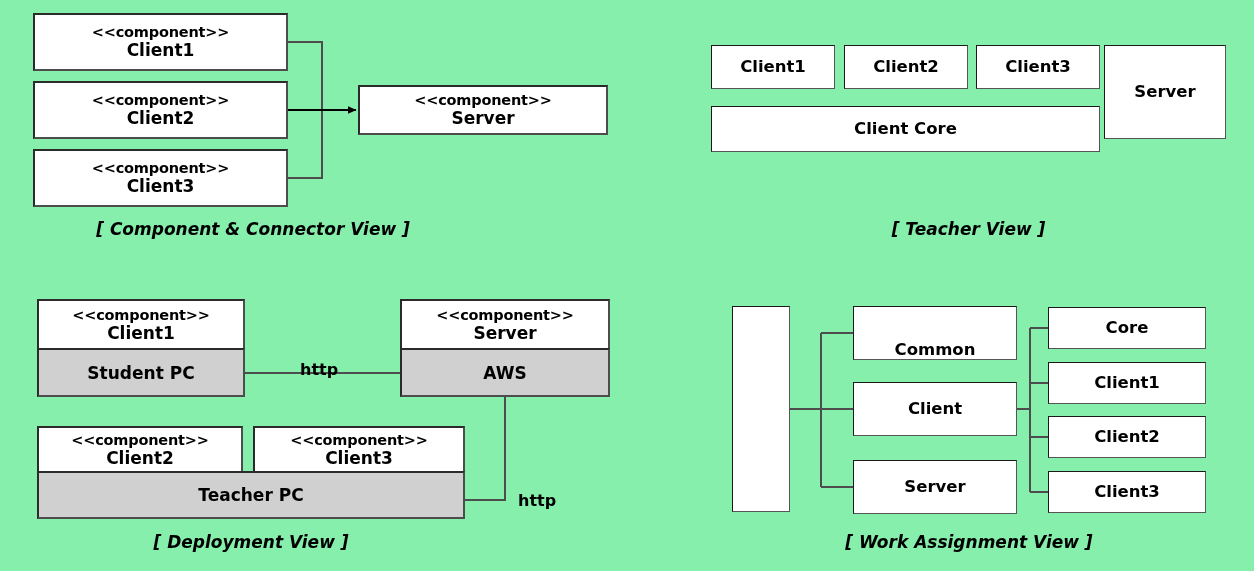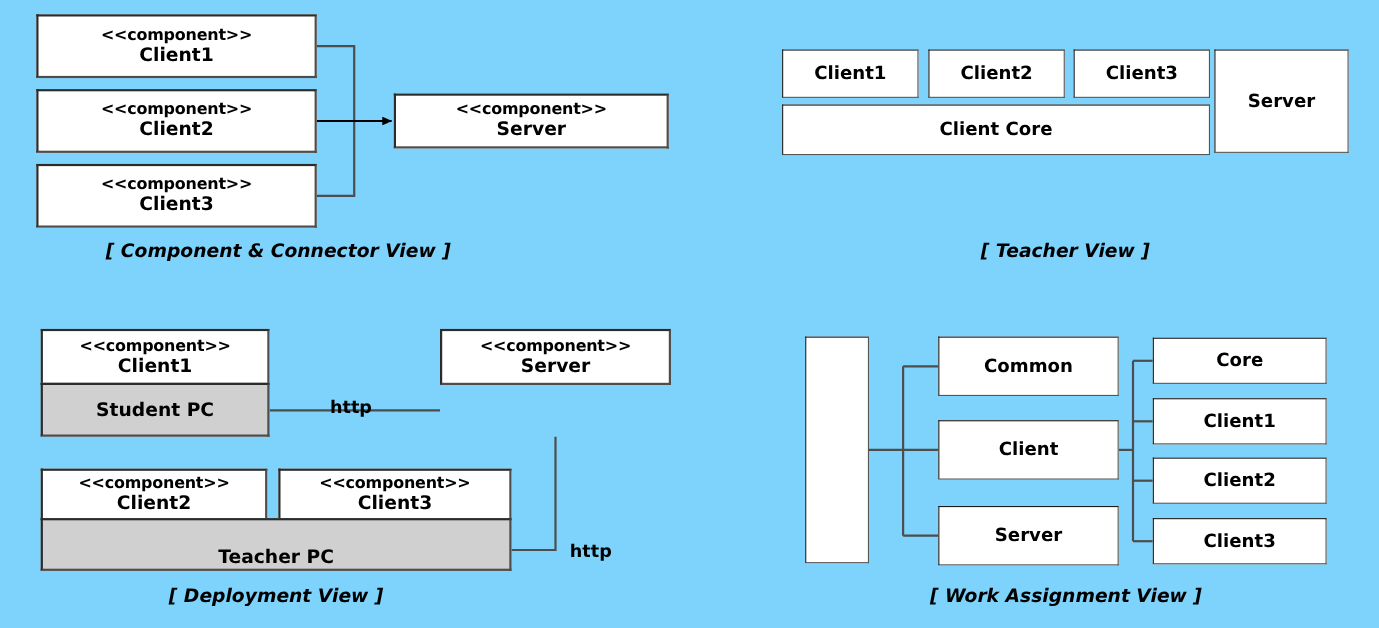--- a/index.html
+++ b/index.html
@@ -7,21 +7,21 @@
     padding: 0;
     background: #ffffff;
   }
   body {
     font-family: "DejaVu Sans", "Liberation Sans", sans-serif;
   }
   #canvas {
     position: relative;
     width: 1254px;
     height: 571px;
-    background: #7dd3fc;
+    background: #86efac;
     overflow: hidden;
   }
   .conn-layer {
     position: absolute;
     left: 0;
     top: 0;
     width: 1254px;
     height: 571px;
     pointer-events: none;
   }
@@ -184,21 +184,21 @@
   </div>
 
   <div class="box thin" style="left:844px; top:45px; width:124px; height:44px;">
     <div class="plainname">Client2</div>
   </div>
 
   <div class="box thin" style="left:976px; top:45px; width:124px; height:44px;">
     <div class="plainname">Client3</div>
   </div>
 
-  <div class="box thin" style="left:711px; top:95px; width:389px; height:46px;">
+  <div class="box thin" style="left:711px; top:106px; width:389px; height:46px;">
     <div class="plainname">Client Core</div>
   </div>
 
   <div class="box thin" style="left:1104px; top:45px; width:122px; height:94px;">
     <div class="plainname">Server</div>
   </div>
 
 
   <div class="caption" style="left:711px; top:219px; width:515px;">[ Teacher View ]</div>
 
@@ -210,47 +210,50 @@
     <div class="node-host" style="left:0px; top:49px; width:208px; height:49px;">
       <div class="hostname">Student PC</div>
     </div>
   </div>
 
   <div class="node-wrap" style="left:400px; top:299px; width:210px; height:98px;">
     <div class="node-comp" style="left:0px; top:0px; width:210px; height:51px;">
       <div class="stereo">&lt;&lt;component&gt;&gt;</div>
       <div class="bname">Server</div>
     </div>
+    <div class="node-host" style="left:0px; top:49px; width:210px; height:49px;">
+      <div class="hostname">AWS</div>
+    </div>
   </div>
 
   <div class="node-wrap" style="left:37px; top:426px; width:428px; height:93px;">
     <div class="node-comp" style="left:0px; top:0px; width:206px; height:47px;">
       <div class="stereo">&lt;&lt;component&gt;&gt;</div>
       <div class="bname">Client2</div>
     </div>
     <div class="node-comp" style="left:216px; top:0px; width:212px; height:47px;">
       <div class="stereo">&lt;&lt;component&gt;&gt;</div>
       <div class="bname">Client3</div>
     </div>
-    <div class="node-host" style="left:0px; top:45px; width:428px; height:48px;align-items:flex-end;">
+    <div class="node-host" style="left:0px; top:45px; width:428px; height:48px;">
       <div class="hostname">Teacher PC</div>
     </div>
   </div>
 
   <div class="edge-label" style="left:300px; top:347px;">http</div>
 
   <div class="edge-label" style="left:518px; top:478px;">http</div>
 
   <div class="caption" style="left:37px; top:532px; width:428px;">[ Deployment View ]</div>
 
   <div class="box thin" style="left:732px; top:306px; width:58px; height:206px;">
     <div class="plainname"></div>
   </div>
 
-  <div class="box thin" style="left:853px; top:306px; width:164px; height:54px;">
+  <div class="box thin" style="left:853px; top:306px; width:164px; height:54px;justify-content:flex-end;">
     <div class="plainname">Common</div>
   </div>
 
   <div class="box thin" style="left:853px; top:382px; width:164px; height:54px;">
     <div class="plainname">Client</div>
   </div>
 
   <div class="box thin" style="left:853px; top:460px; width:164px; height:54px;">
     <div class="plainname">Server</div>
   </div>

